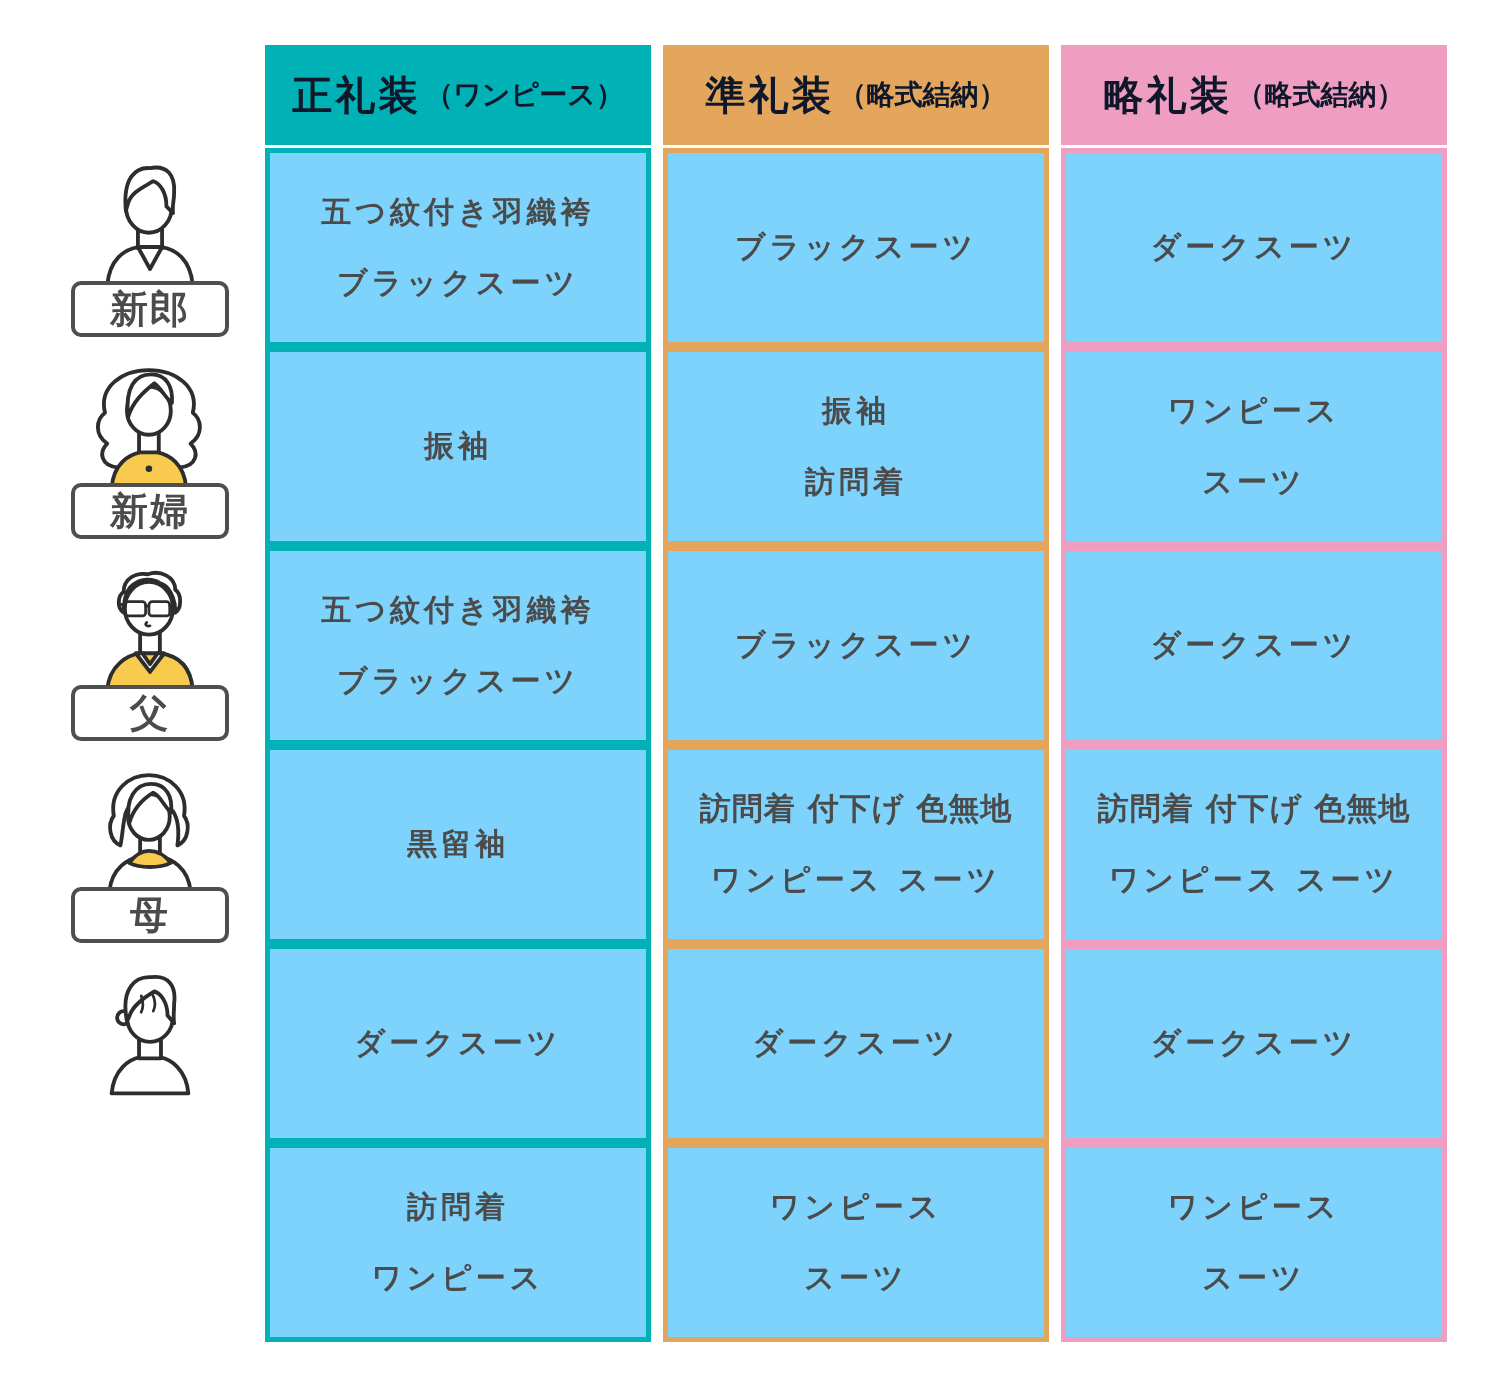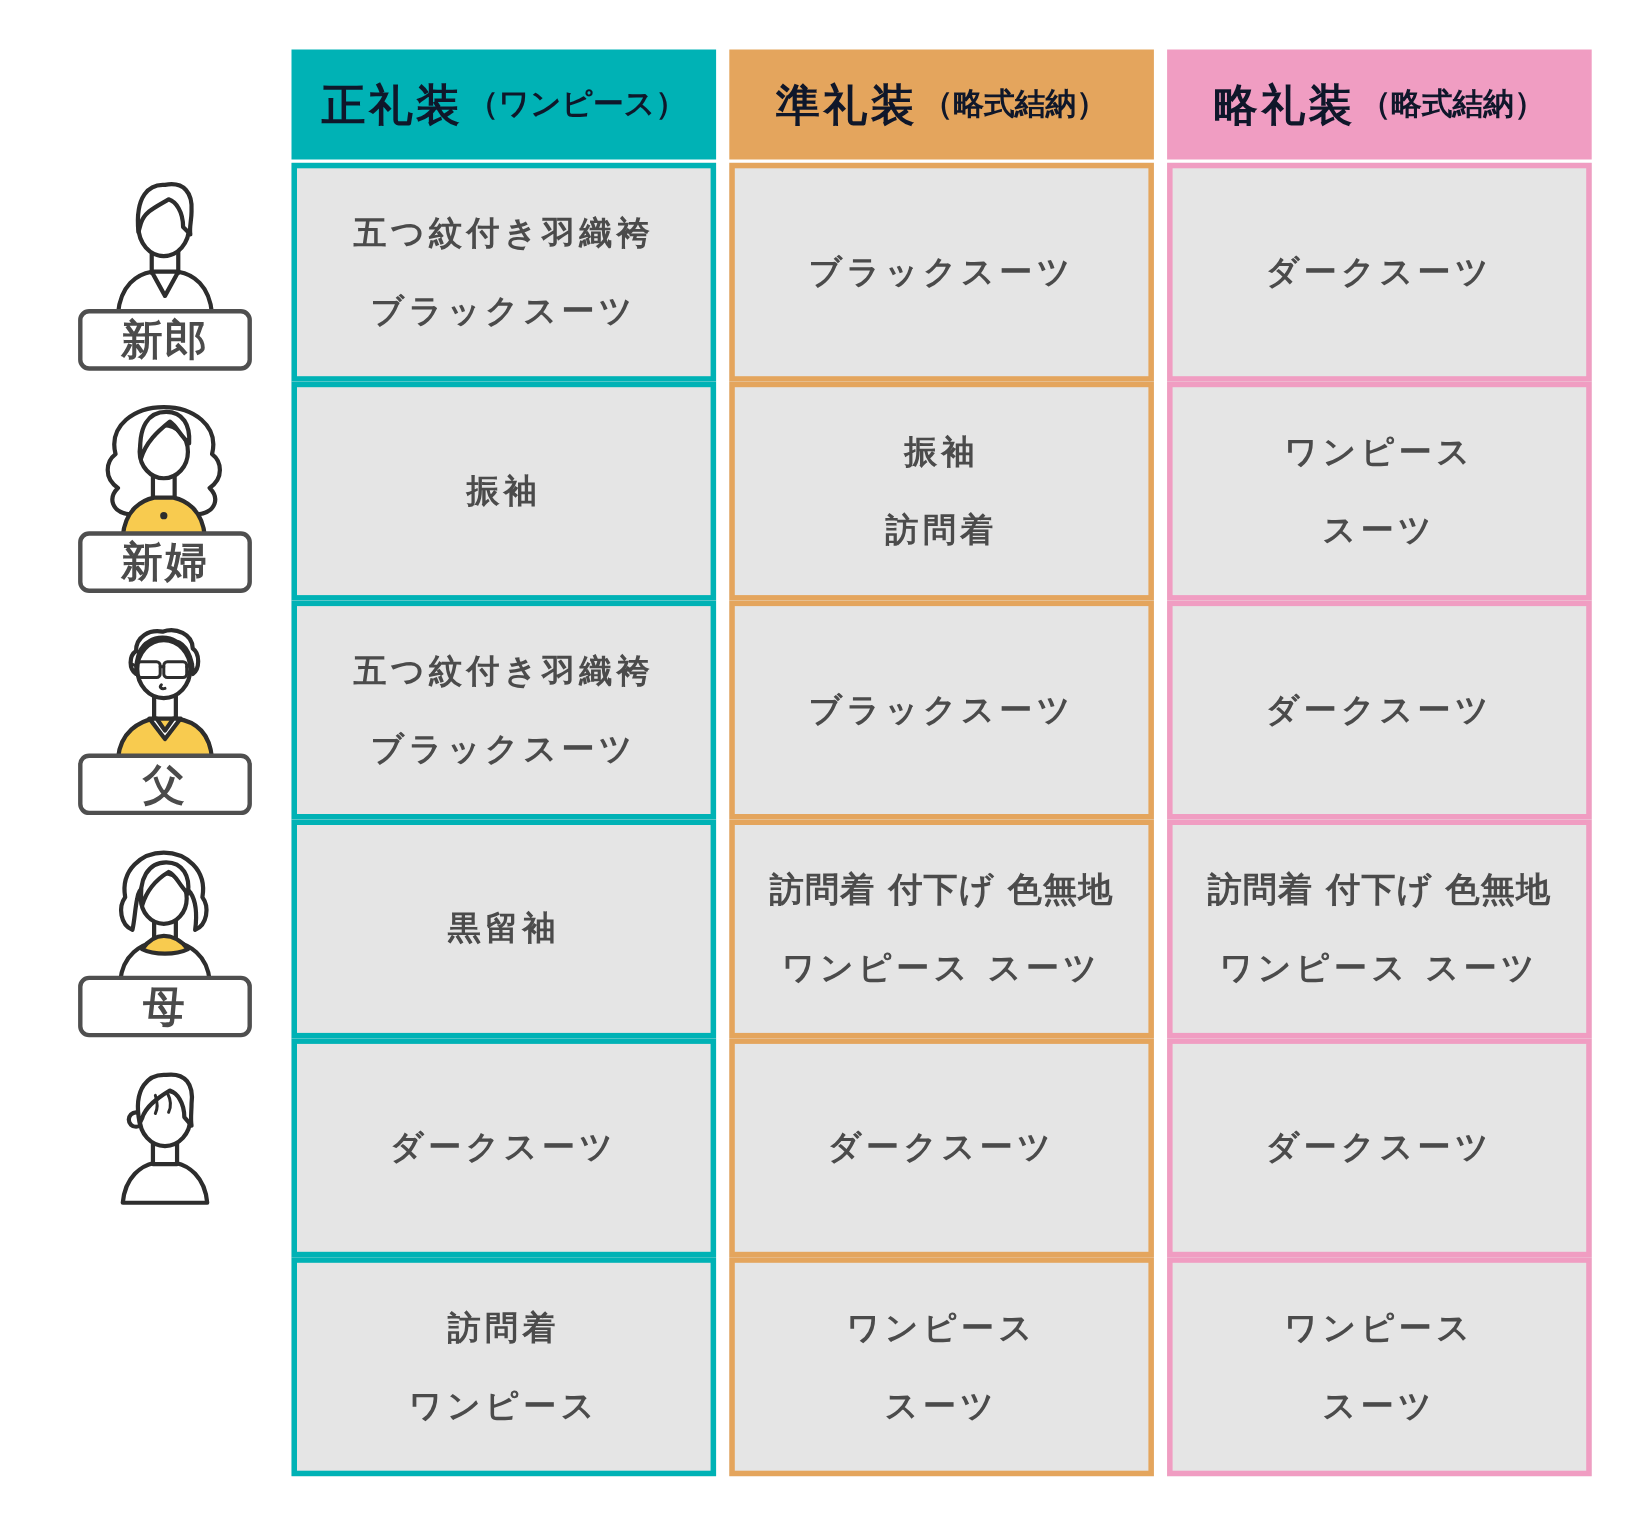--- a/index.html
+++ b/index.html
@@ -6,21 +6,21 @@
   .canvas{position:relative;width:1500px;height:1400px;background:#fff;overflow:hidden;
           font-family:"DejaVu Sans",sans-serif;}
 
   
   .grid{position:absolute;left:265px;top:45px;display:flex;gap:12px;}
   .col{width:386px;display:flex;flex-direction:column;gap:3px;}
   .col-header{height:100px;display:flex;align-items:center;justify-content:center;gap:4px;
               color:#0f172a;background:var(--c);}
   .h-title{font-size:40px;font-weight:bold;letter-spacing:3px;}
   .h-sub{font-size:28px;font-weight:bold;letter-spacing:0px;}
-  .cell{height:199px;box-sizing:border-box;border:5px solid var(--c);background:#e5e5e5;
+  .cell{height:199px;box-sizing:border-box;border:5px solid var(--c);background:#7dd3fc;
         display:flex;flex-direction:column;align-items:center;justify-content:center;gap:30px;}
   .line{font-size:30px;font-weight:bold;color:#4b4b4b;letter-spacing:4px;white-space:nowrap;}
   .line.small{font-size:31px;letter-spacing:1px;}
 
   
   .persons{position:absolute;left:40px;top:148px;width:220px;display:flex;flex-direction:column;gap:3px;}
   .person{height:199px;position:relative;}
   .person .icon-wrap{position:absolute;left:50%;transform:translateX(-50%);top:8px;
                      width:156px;height:136px;}
   .person svg{width:100%;height:100%;}

